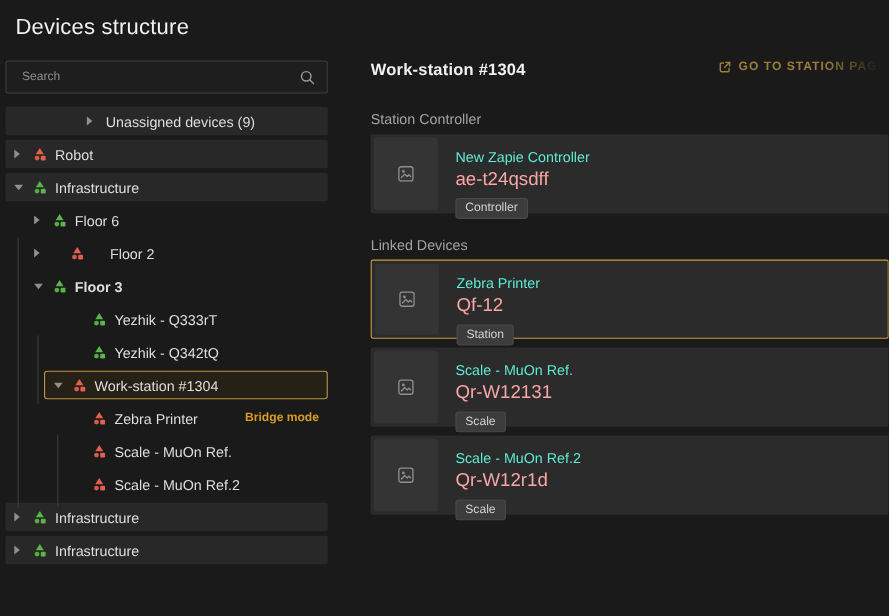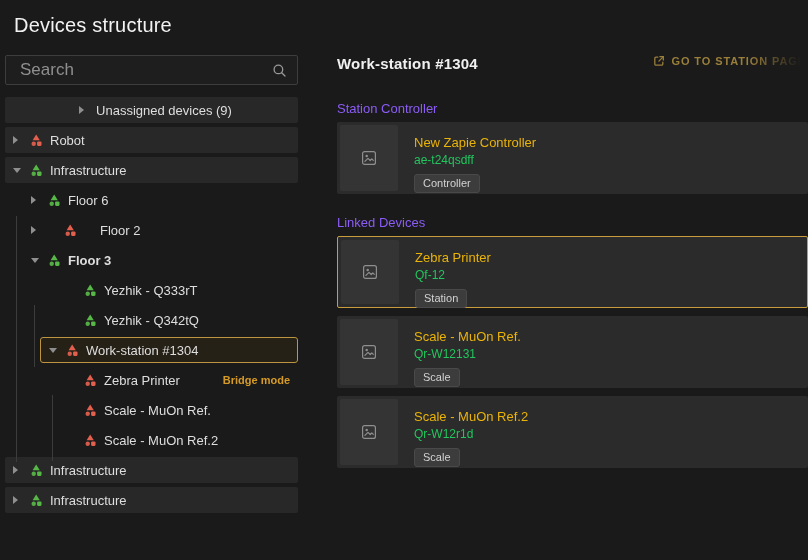--- a/index.html
+++ b/index.html
@@ -10,21 +10,21 @@
   
   .page-title { position:absolute; left:14px; top:14px; font-size:20px; font-weight:400;
     color:#f2f2f2; letter-spacing:0.2px; }
 
   
   .left-panel { position:absolute; left:0; top:0; width:305px; height:560px; }
   .search-box { position:absolute; left:5px; top:55px; width:293px; height:30px;
     background:#1e1e1e; border:1px solid #3d3d3d; border-radius:2px;
     display:flex; align-items:center; padding:0 10px 0 14px; }
   .search-box input { flex:1; background:transparent; border:none; outline:none;
-    color:#d8d8d8; font-size:17px; font-family:"Liberation Sans", sans-serif; }
+    color:#d8d8d8; font-size:11px; font-family:"Liberation Sans", sans-serif; }
   .search-box input::placeholder { color:#8f8f8f; }
   .search-icon { flex-shrink:0; }
 
   .tree { position:absolute; left:5px; top:97px; width:293px; }
   .trow { display:flex; align-items:center; height:26px; margin-bottom:4px;
     font-size:13px; color:#dedede; cursor:default; }
   .trow-root { background:#282828; border-radius:2px; }
   .trow-selected { background:#262117; border:1px solid #bd9440; border-radius:3px; }
   .arrow-slot { width:17px; display:flex; align-items:center; flex-shrink:0; }
   .tri-right { width:0; height:0; border-left:5px solid #8f8f8f;
@@ -40,33 +40,33 @@
   
   .right-panel { position:absolute; left:337px; top:0; right:0; height:560px; }
   .detail-header { position:relative; margin-top:55px; display:flex; align-items:center; }
   .station-title { font-size:15px; font-weight:700; color:#f0f0f0; letter-spacing:0.2px; }
   .go-link { position:absolute; right:0; top:0; display:flex; align-items:center; gap:6px;
     color:#9a7f3b; font-size:11px; font-weight:700; letter-spacing:0.9px; cursor:pointer;
     padding-right:2px; }
   .go-link .link-fade { position:absolute; right:0; top:-2px; bottom:-2px; width:60px;
     background:linear-gradient(90deg, rgba(26,26,26,0), #1a1a1a 88%); pointer-events:none; }
 
-  .section-label { font-size:13px; color:#8b5cf6; }
+  .section-label { font-size:13px; color:#a3a3a3; }
   .sec-controller { margin-top:29px; }
   .sec-linked { margin-top:21px; }
 
   .cards { margin-top:6px; }
   .card { position:relative; height:72px; margin-bottom:8px; background:#2b2b2b;
     border-radius:2px; display:flex; align-items:stretch; padding:3px; cursor:pointer; }
   .card-selected { border:1px solid #c99c3f; }
   .thumb { width:58px; flex-shrink:0; background:#343434; border-radius:2px;
     display:flex; align-items:center; justify-content:center; }
   .cinfo { padding:10px 0 0 16px; display:flex; flex-direction:column; align-items:flex-start; }
-  .ctitle { font-size:13px; color:#eab308; }
-  .csub { margin-top:3px; font-size:12px; color:#22c55e; }
+  .ctitle { font-size:13px; color:#5eead4; }
+  .csub { margin-top:3px; font-size:17px; color:#fca5a5; }
   .cbadge { margin-top:7px; font-size:11px; color:#d2d2d2; background:#3c3c3c;
     border:1px solid #494949; border-radius:3px; padding:2px 8px; line-height:13px; }
 </style>
 </head>
 <body>
 
 <div class="app">
 
   <h1 class="page-title">Devices structure</h1>
 

